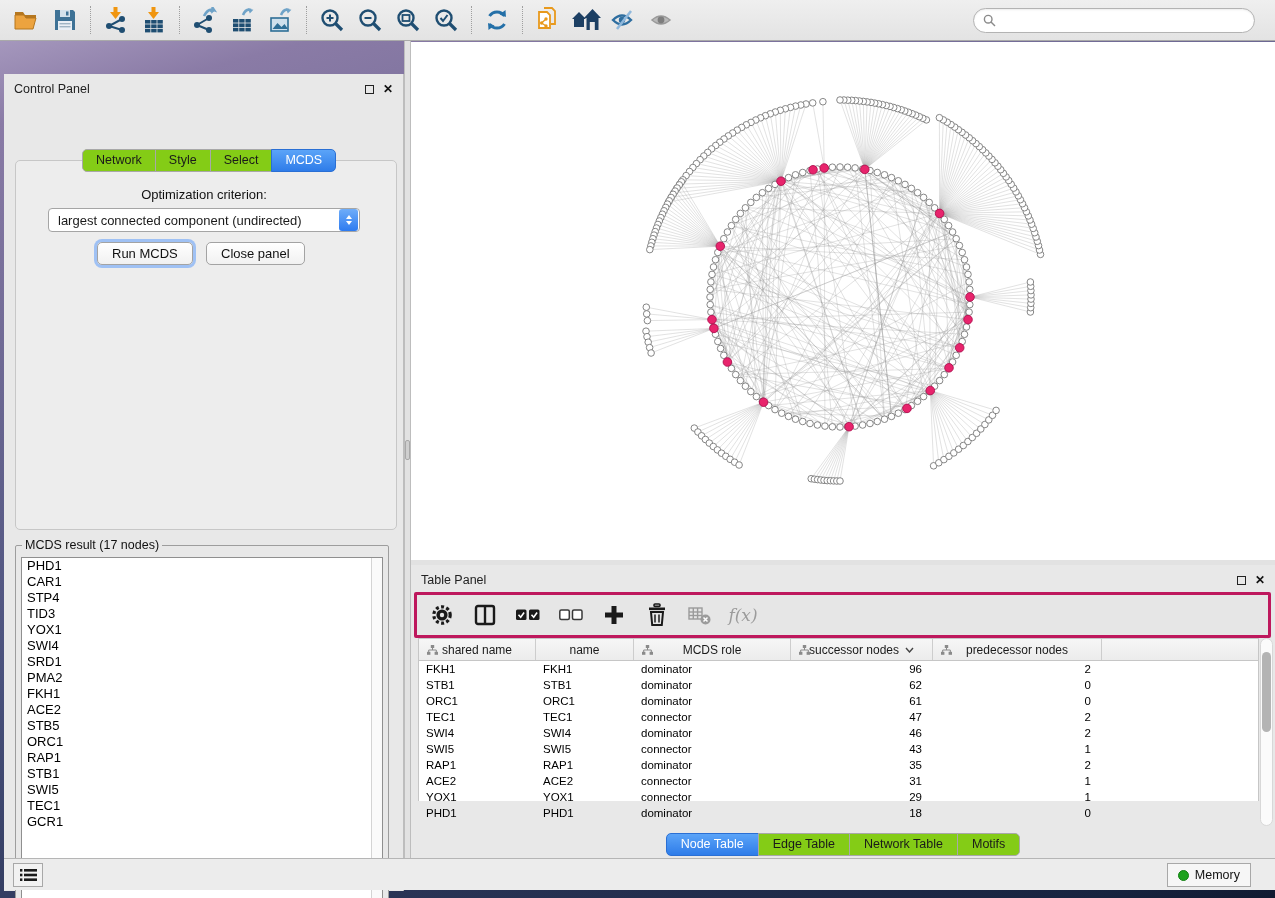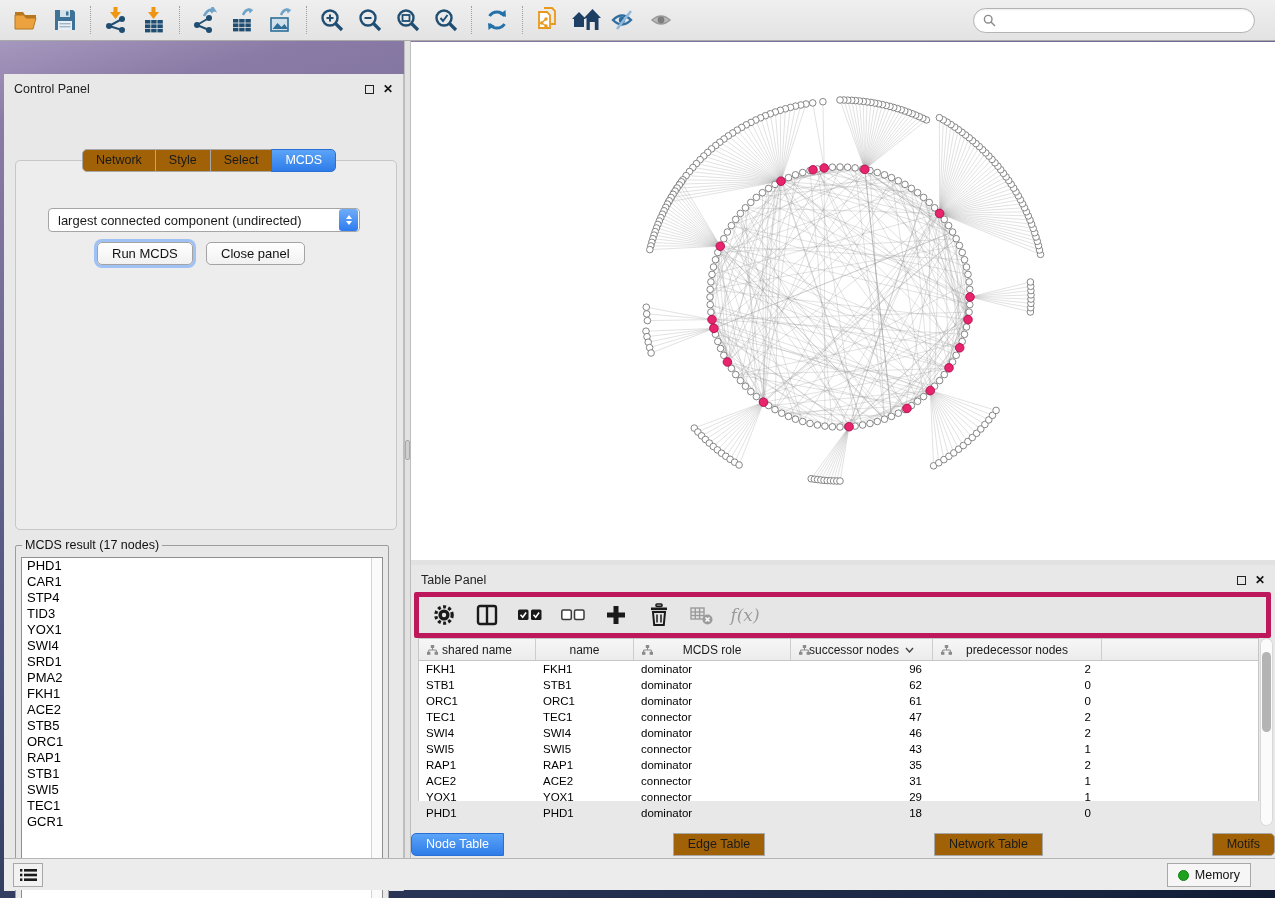--- a/index.html
+++ b/index.html
@@ -22,21 +22,21 @@
   #toolbar-search input { border:none; outline:none; flex:1; font-size:12px; font-family:"Liberation Sans",sans-serif; background:transparent; }
 
   
   #control-panel { left:4px; top:41px; width:400px; height:817px; background:#e8e8e8; border-right:1px solid #bdbdbd;margin-top:33px; }
   .panel-titlebar { height:30px; display:flex; align-items:center; padding:0 10px; font-size:12.5px; color:#222; }
   .panel-title-icons { margin-left:auto; display:flex; align-items:center; gap:9px; }
   .float-box { width:9px; height:9px; border:1.5px solid #222; display:inline-block; }
   .close-x { font-size:12px; font-weight:700; color:#111; line-height:1; }
 
   .seg-group { display:flex; }
-  .seg-tab { background:#a16207; border:1px solid #a8a8a8; margin-left:-1px; padding:3px 13px; font-size:12.5px;
+  .seg-tab { background:#84cc16; border:1px solid #a8a8a8; margin-left:-1px; padding:3px 13px; font-size:12.5px;
     color:#1a1a1a; cursor:default; line-height:15px; }
   .seg-tab:first-child { border-radius:5px 0 0 5px; margin-left:0; }
   .seg-tab:last-child { border-radius:0 5px 5px 0; }
   .seg-tab.active { background:linear-gradient(#5ba4f8,#2e7ce9); border-color:#2a6fd4; color:#fff; }
 
   #cp-tabs { left:78px; top:75px; z-index:5; }
   #cp-inner { left:11px; top:86px; width:382px; height:370px; background:#ededed; border:1px solid #c7c7c7; border-radius:5px; }
   #opt-label { left:0; top:113px; width:400px; text-align:center; font-size:13px; color:#111; }
   #opt-select { left:44px; top:134px; width:312px; height:24px; background:#fff; border:1px solid #a5a5a5; border-radius:4px;
     display:flex; align-items:center; font-size:13px; }
@@ -69,36 +69,36 @@
   .traffic { width:12px; height:12px; border-radius:50%; margin-left:8px; }
   .t-red { background:#fc5b57; border:1px solid #e0443e; }
   .t-yellow { background:#fdbe41; border:1px solid #dfa023; }
   .t-green { background:#34c84a; border:1px solid #1fa833; }
   #network-title { position:absolute; left:0; right:0; text-align:center; font-size:12.5px; color:#222; }
   #graph-svg { display:block; }
 
   
   #table-panel { left:411px; top:565px; width:864px; height:293px; background:#e8e8e8; }
   #tp-toolbar { position:absolute; left:3px; top:27px; width:857px; height:46px; background:#e6e6e6;
-    border:5px solid #be185d; border-radius:2px; display:flex; align-items:center; padding-left:12px; gap:17px; }
+    border:3px solid #be185d; border-radius:2px; display:flex; align-items:center; padding-left:12px; gap:17px; }
   .tp-icon { display:flex; align-items:center; justify-content:center; width:26px; height:26px; }
   .fx-label { font-family:"DejaVu Serif", serif; font-style:italic; font-size:17px; color:#9b9b9b; }
   #tp-table { position:absolute; left:7px; top:73px; width:841px; height:162.5px; background:#fff; border:1px solid #c6c6c6; border-bottom:none; }
   #tp-header { display:flex; height:22px; background:linear-gradient(#f6f6f6,#ececec); border-bottom:1px solid #c6c6c6; }
   .th-cell { position:relative; display:flex; align-items:center; justify-content:center; font-size:12px; color:#1a1a1a;
     border-right:1px solid #cdcdcd; overflow:hidden; }
   .th-cell .tree-ico { position:absolute; left:8px; top:6px; }
   .th-cell .sort-ico { margin-left:6px; }
   .tr-row { display:flex; height:16px; align-items:center; }
   .td-cell { font-size:11.5px; color:#000; overflow:hidden; white-space:nowrap; }
   .td-left { padding-left:7px; text-align:left; }
   .td-right { padding-right:11px; text-align:right; }
   #tp-vscroll { position:absolute; right:2px; top:73px; width:13px; height:188px; background:#fbfbfb; border:1px solid #d8d8d8; border-radius:7px; }
   #tp-vscroll .thumb { position:absolute; left:1px; top:13px; width:9px; height:80px; background:#b4b4b4; border-radius:5px; }
-  #tp-tabs { position:absolute; left:0; right:0; top:268px; display:flex; justify-content:space-between; }
+  #tp-tabs { position:absolute; left:0; right:0; top:268px; display:flex; justify-content:center; }
   #tp-tabs .seg-tab { font-size:12.5px; padding:3px 14px; }
 
   
   #status-bar { left:4px; top:858px; width:1271px; height:32px; background:#ececec; border-top:1px solid #b5b5b5; }
   #list-btn { position:absolute; left:9px; top:4px; width:30px; height:24px; background:#f2f2f2; border:1px solid #a8a8a8;
     display:flex; align-items:center; justify-content:center; }
   #memory-btn { position:absolute; right:24px; top:4px; height:24px; background:#f6f6f6; border:1px solid #a8a8a8;
     display:flex; align-items:center; gap:6px; padding:0 10px; font-size:12.5px; color:#111; }
   #memory-dot { width:11px; height:11px; border-radius:50%; background:#1ca21c; border:1px solid #128012; }
 </style>
@@ -273,20 +273,21 @@
       <span class="close-x">✕</span>
     </span>
   </div>
   <div id="cp-tabs" class="abs seg-group">
       <div class="seg-tab">Network</div>
       <div class="seg-tab">Style</div>
       <div class="seg-tab">Select</div>
       <div class="seg-tab active">MCDS</div>
     </div>
   <div id="cp-inner" class="abs"></div>
+  <div id="opt-label" class="abs">Optimization criterion:</div>
   <div id="opt-select" class="abs">
     <span class="sel-text">largest connected component (undirected)</span>
     <span class="sel-stepper">
         <span class="tri-up"></span>
         <span class="tri-dn"></span>
       </span>
   </div>
   <button id="run-mcds" class="abs push-btn">Run MCDS</button>
   <button id="close-panel" class="abs push-btn">Close panel</button>
   <fieldset id="mcds-fieldset" class="abs">

